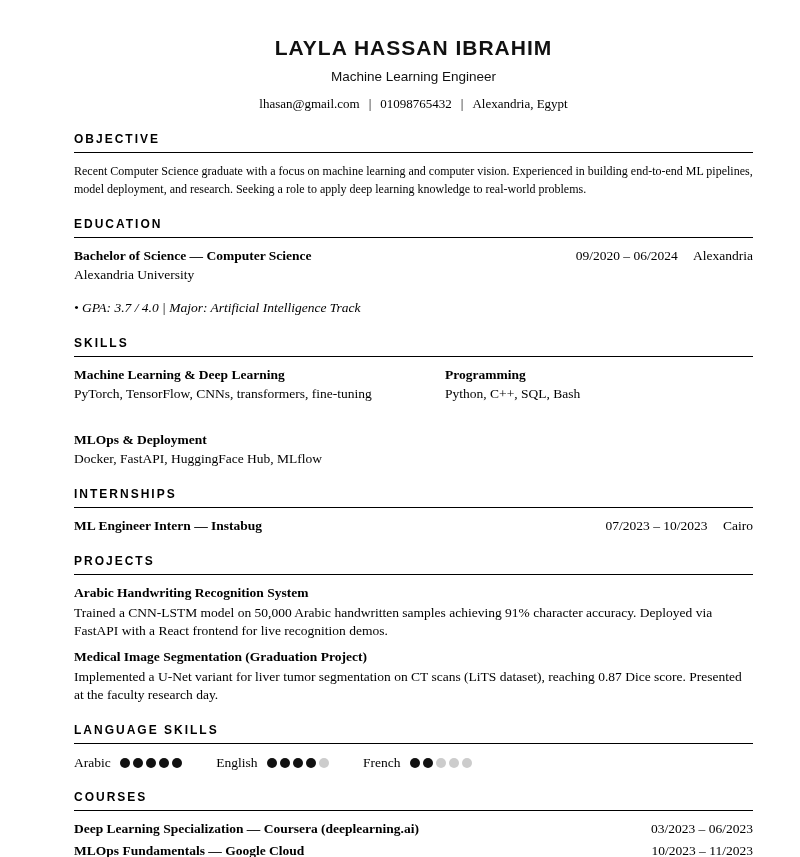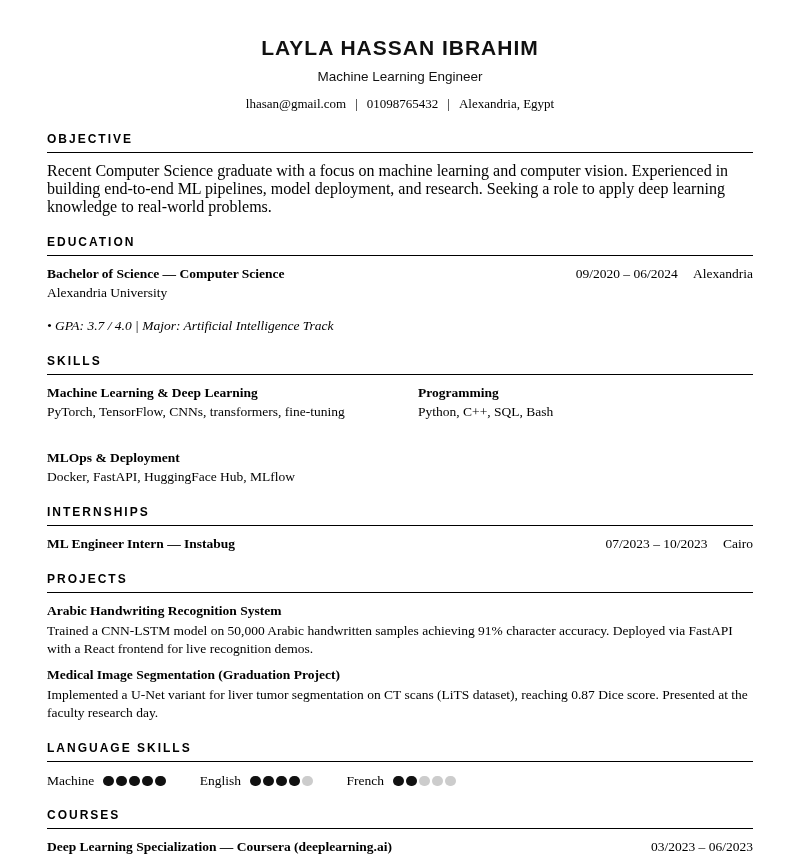--- a/index.html
+++ b/index.html
@@ -5,21 +5,21 @@
   * { box-sizing: border-box; }
   html, body {
     margin: 0; padding: 0;
     background: #ffffff;
     width: 800px; height: 857px;
     overflow: hidden;
     color: #000000;
   }
   .page {
     width: 800px; height: 857px;
-    padding: 37px 47px 0 47px;
+    padding: 37px 47px 0 74px;
     font-family: "Liberation Serif", serif;
   }
 
   
   .resume-header { text-align: center; }
   .name {
     margin: 0;
     font-family: "Liberation Sans", sans-serif;
     font-weight: bold;
     font-size: 21px;
@@ -49,21 +49,21 @@
     font-size: 12px;
     letter-spacing: 2px;
     color: #000000;
     padding-bottom: 6px;
     border-bottom: 1.5px solid #000000;
   }
   .section-body { margin-top: 9px; }
 
   .para {
     margin: 0;
-    font-size: 16px;
+    font-size: 12px;
     line-height: 18px;
   }
 
   
   .entry-row {
     display: flex;
     justify-content: space-between;
     align-items: baseline;
     font-size: 13.5px;
     line-height: 18px;
@@ -189,21 +189,21 @@
         <div class="project-title">Medical Image Segmentation (Graduation Project)</div>
         <p class="project-desc">Implemented a U-Net variant for liver tumor segmentation on CT scans (LiTS dataset), reaching 0.87 Dice score. Presented at the faculty research day.</p>
       </div>
     </div>
   </section>
 
   <section class="section">
     <h2 class="section-heading">LANGUAGE SKILLS</h2>
     <div class="language-row">
       <div class="language-item">
-        <span class="language-name">Machine</span>
+        <span class="language-name">Arabic</span>
         <span class="dots">
             <span class="dot filled" style="background: rgb(17, 17, 17);"></span>
             <span class="dot filled" style="background: rgb(17, 17, 17);"></span>
             <span class="dot filled" style="background: rgb(17, 17, 17);"></span>
             <span class="dot filled" style="background: rgb(17, 17, 17);"></span>
             <span class="dot filled" style="background: rgb(17, 17, 17);"></span>
           </span>
       </div>
       <div class="language-item">
         <span class="language-name">English</span>

